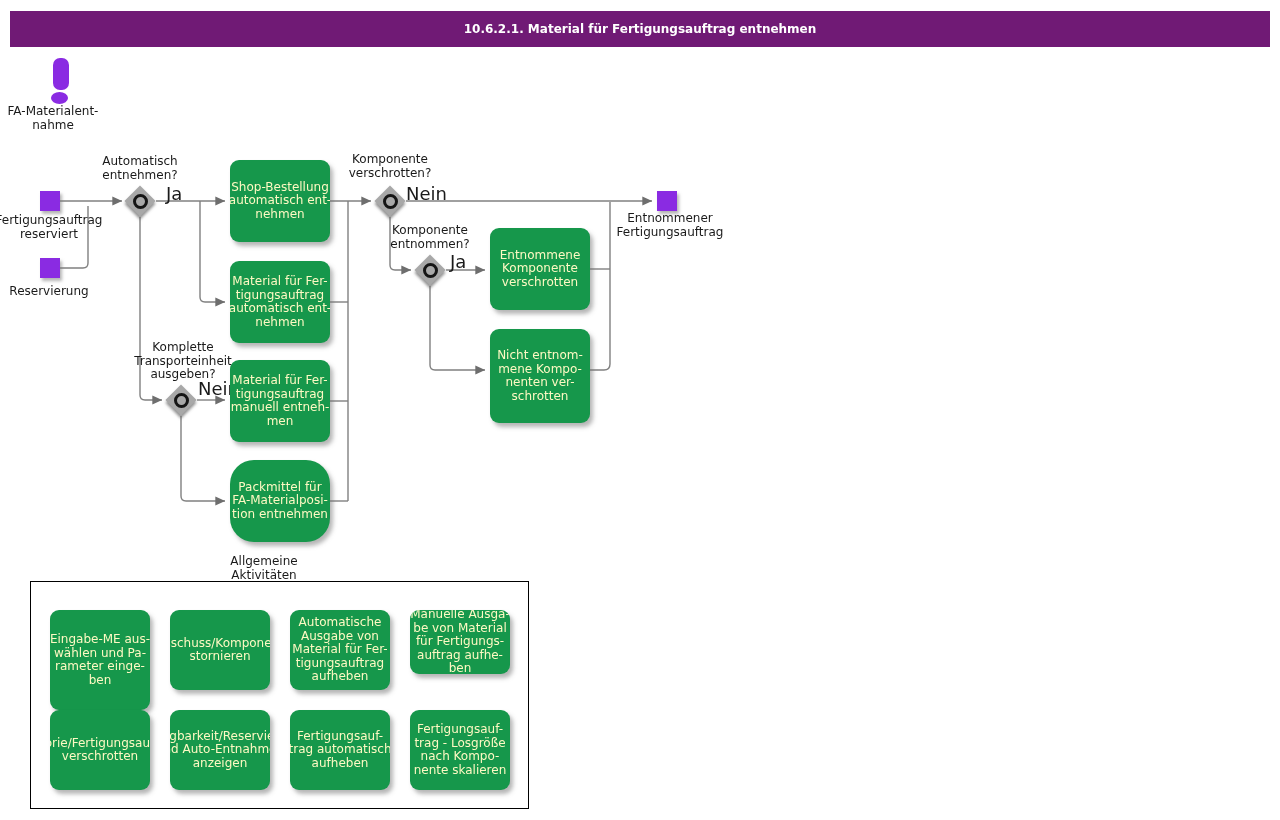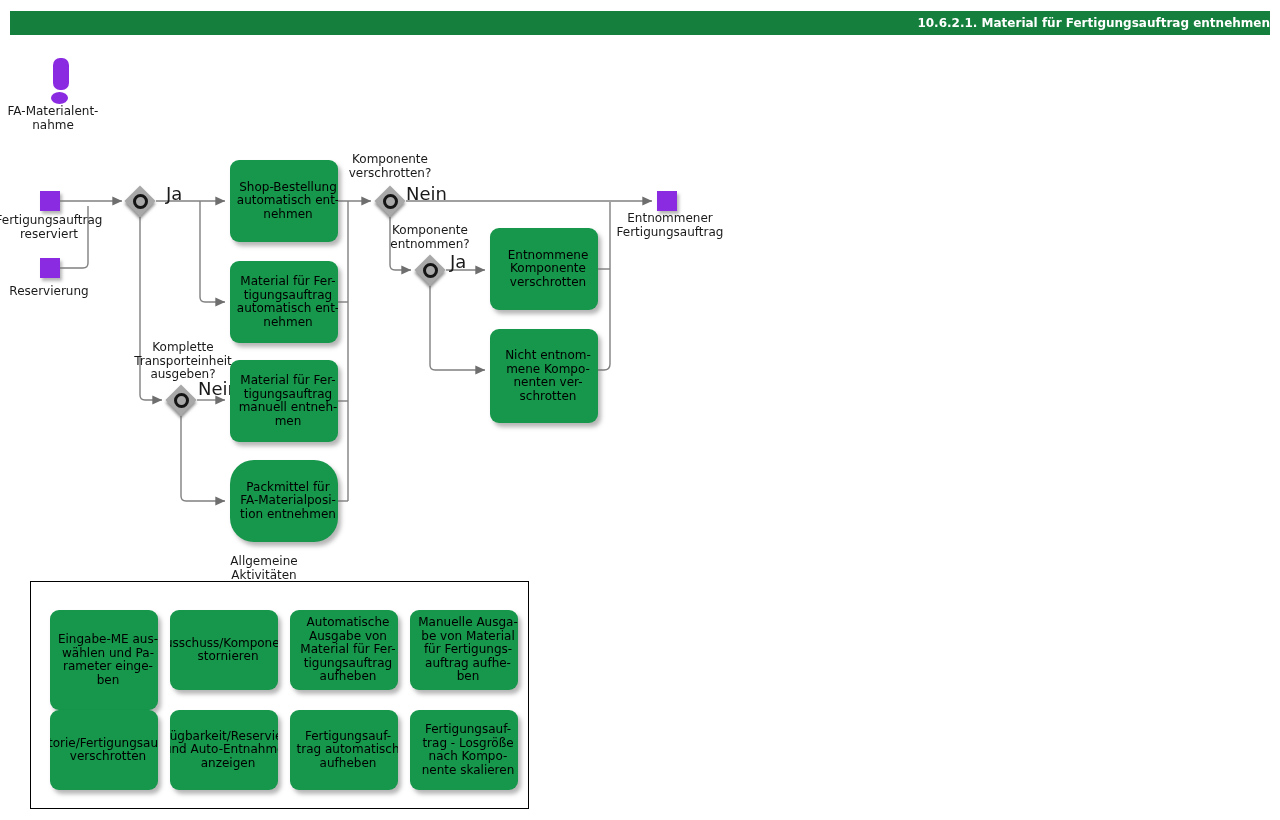--- a/index.html
+++ b/index.html
@@ -1,26 +1,26 @@
 <!DOCTYPE html>
 <html><head>
 <meta charset="utf-8">
 <style>
   html,body{margin:0;padding:0;background:#ffffff;}
   body{width:1280px;height:820px;position:relative;font-family:"DejaVu Sans","Liberation Sans",sans-serif;color:#1a1a1a;}
   .stage{position:absolute;left:0;top:0;width:1280px;height:820px;}
-  .titlebar{position:absolute;left:10px;top:11px;width:1260px;height:24px;background:#15803d;display:flex;align-items:center;justify-content:flex-end;}
+  .titlebar{position:absolute;left:10px;top:11px;width:1260px;height:36px;background:#701a75;display:flex;align-items:center;justify-content:center;}
   .titlebar span{color:#ffffff;font-size:12px;font-weight:bold;}
   svg.edges{position:absolute;left:0;top:0;width:1280px;height:820px;}
   .lbl{position:absolute;text-align:center;font-size:12px;line-height:13.5px;color:#1a1a1a;}
   .edge-lbl{position:absolute;font-size:18px;color:#1a1a1a;white-space:nowrap;}
   .evt{position:absolute;width:20px;height:20px;background:#8A2BE2;box-shadow:2px 3px 3px rgba(120,120,120,.55);}
-  .node{position:absolute;width:100px;background:#16974B;color:#000000;border-radius:9px;
+  .node{position:absolute;width:100px;background:#16974B;color:#fef9c3;border-radius:9px;
         box-shadow:3px 4px 4px rgba(110,110,110,.5);display:flex;flex-direction:column;
-        justify-content:center;align-items:center;overflow:hidden;font-size:12px;line-height:13.5px;text-align:center;padding-left:8px;}
+        justify-content:center;align-items:center;overflow:hidden;font-size:12px;line-height:13.5px;text-align:center;}
   .node .tl{white-space:nowrap;}
   .gw{position:absolute;width:30px;height:30px;}
   .gw .dia{position:absolute;left:4px;top:4px;width:22px;height:22px;transform:rotate(45deg);
            background:#A8A8A8;box-shadow:2px 2px 3px rgba(100,100,100,.7);}
   .gw .cir{position:absolute;left:7.5px;top:7.5px;width:15px;height:15px;border:3px solid #151515;
            border-radius:50%;box-sizing:border-box;}
   .excl-bar{position:absolute;left:53px;top:58px;width:16px;height:32px;background:#8A2BE2;border-radius:7px;}
   .excl-dot{position:absolute;left:51px;top:92px;width:17px;height:12px;background:#8A2BE2;border-radius:50%;}
   .genbox{position:absolute;left:30px;top:581px;width:499px;height:228px;border:1.5px solid #000;box-sizing:border-box;}
   .clipv{overflow:hidden;}
@@ -81,20 +81,24 @@
   <div class="evt" style="left:657px;top:191px;"></div>
   <div class="lbl" style="left:590px;top:212px;width:160px;">
       <div class="tl">Entnommener</div>
       <div class="tl">Fertigungsauftrag</div>
     </div>
 
   <div class="gw" style="left:125px;top:186px;">
     <div class="dia"></div>
     <div class="cir"></div>
   </div>
+  <div class="lbl" style="left:60px;top:155px;width:160px;">
+      <div class="tl">Automatisch</div>
+      <div class="tl">entnehmen?</div>
+    </div>
   <div class="edge-lbl" style="left:166px;top:183px;">Ja</div>
 
   <div class="gw" style="left:375px;top:186px;">
     <div class="dia"></div>
     <div class="cir"></div>
   </div>
   <div class="lbl" style="left:310px;top:153px;width:160px;">
       <div class="tl">Komponente</div>
       <div class="tl">verschrotten?</div>
     </div>
@@ -171,21 +175,21 @@
       <div class="tl">Ausschuss/Komponente</div>
       <div class="tl">stornieren</div>
     </div>
   <div class="node" style="left:290px;top:610px;height:80px;">
       <div class="tl">Automatische</div>
       <div class="tl">Ausgabe von</div>
       <div class="tl">Material für Fer-</div>
       <div class="tl">tigungsauftrag</div>
       <div class="tl">aufheben</div>
     </div>
-  <div class="node" style="left:410px;top:610px;height:80px;justify-content:center;">
+  <div class="node" style="left:410px;top:610px;height:64px;justify-content:center;">
       <div class="tl">Manuelle Ausga-</div>
       <div class="tl">be von Material</div>
       <div class="tl">für Fertigungs-</div>
       <div class="tl">auftrag aufhe-</div>
       <div class="tl">ben</div>
     </div>
   <div class="node" style="left:50px;top:710px;height:80px;">
       <div class="tl">Historie/Fertigungsauftrag</div>
       <div class="tl">verschrotten</div>
     </div>

